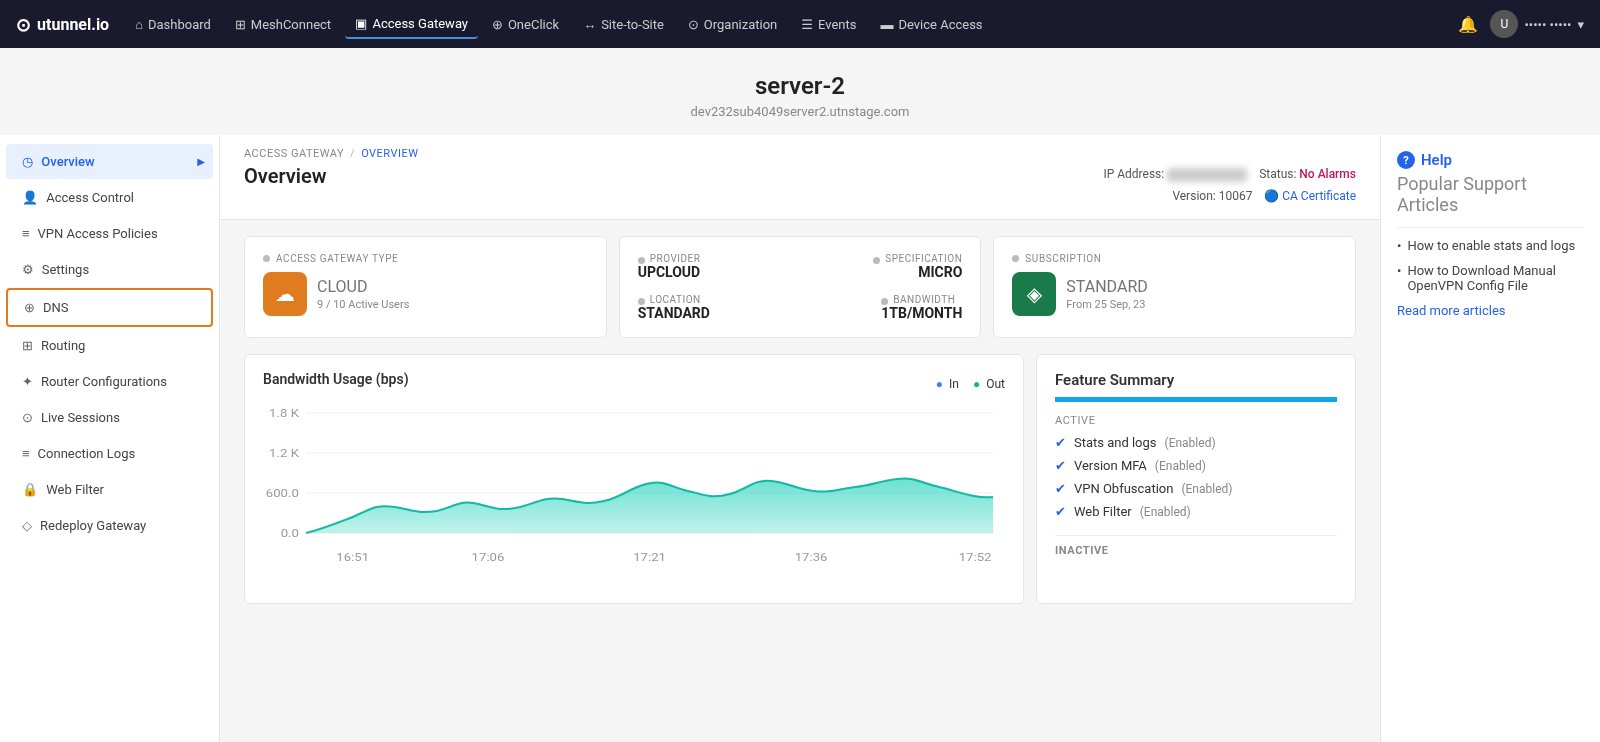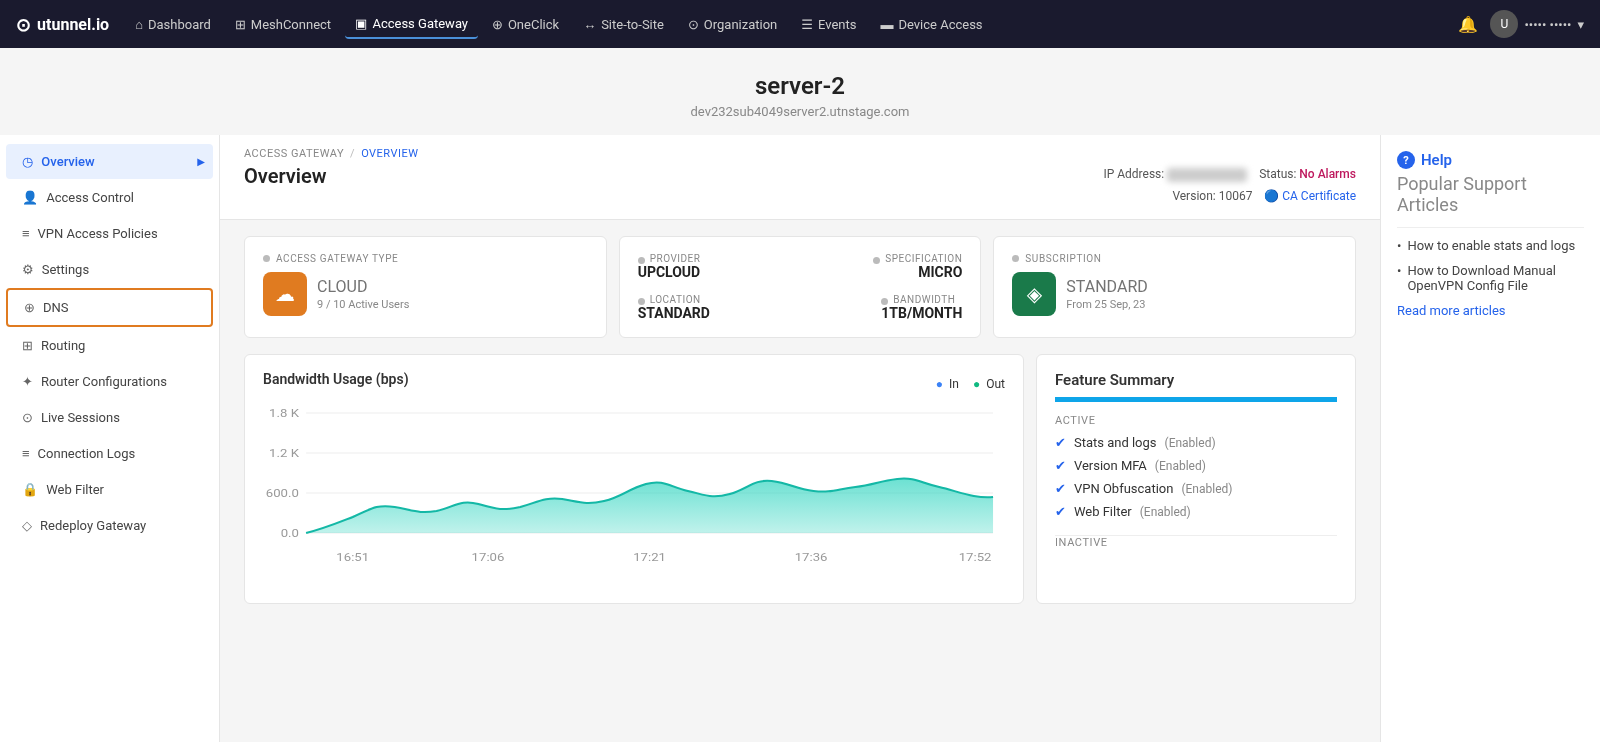--- a/index.html
+++ b/index.html
@@ -693,21 +693,21 @@
             <span>VPN Obfuscation</span>
             <span class="feature-badge">(Enabled)</span>
           </div>
 
           <div class="feature-item">
             <span class="feature-check">✔</span>
             <span>Web Filter</span>
             <span class="feature-badge">(Enabled)</span>
           </div>
 
-          <div class="feature-section-label" style="margin-top:16px; border-top:1px solid #eee;">INACTIVE</div>
+          <div class="feature-section-label" style="margin-top:16px; padding-top:8px; border-top:1px solid #eee;font-weight:bold;">INACTIVE</div>
         </div>
 
       </div>
     </div>
 
     <div class="help-panel">
       <div class="help-title">
         <span style="background:#2563eb; color:#fff; border-radius:50%; width:18px; height:18px; display:inline-flex; align-items:center; justify-content:center; font-size:11px; font-weight:bold;">?</span>
         <span>Help</span>
       </div>

